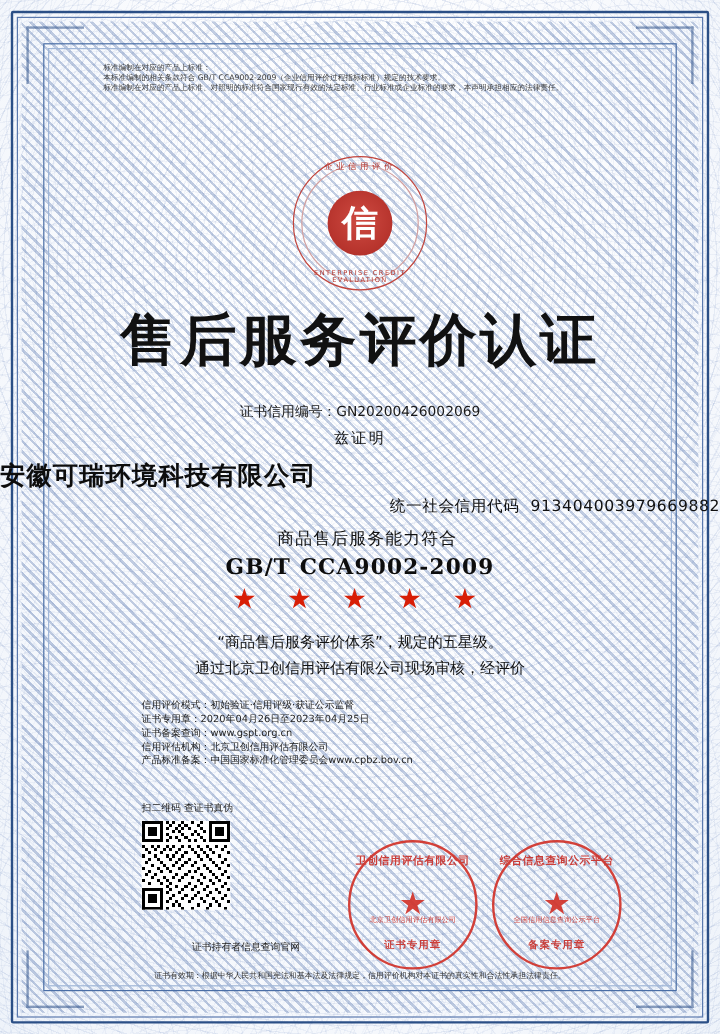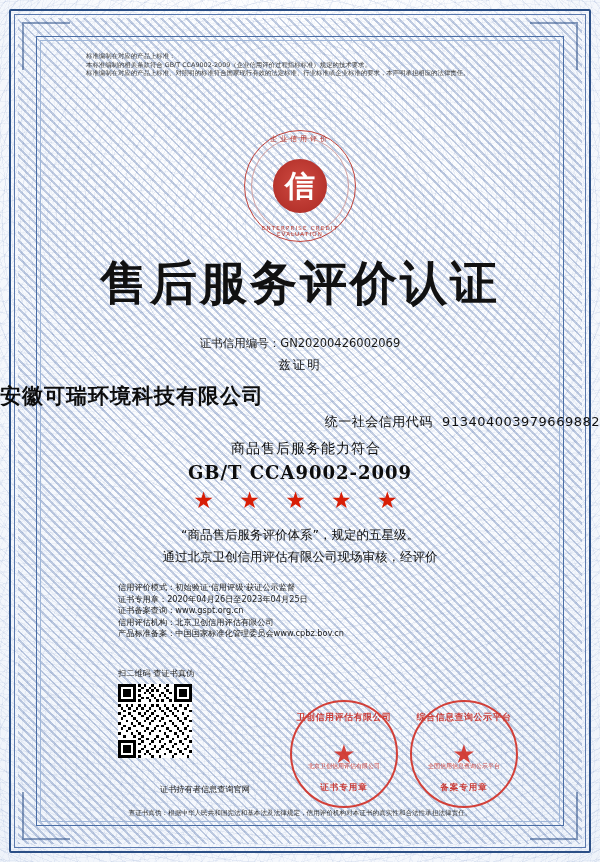--- a/index.html
+++ b/index.html
@@ -465,15 +465,15 @@
   </div>
 
   <div class="stamp stamp2">
     <div class="st-top">综合信息查询公示平台</div>
     <div class="st-star">★</div>
     <div class="st-mid">全国信用信息查询公示平台</div>
     <div class="st-bot">备案专用章</div>
   </div>
 
   <div class="footer">
-    <span>查证书真伪：</span><span>根据中华人民共和国宪法和基本法及法律规定，信用评价机构对本证书的真实性和合法性承担法律责任。</span>
+    <span>证书有效期：</span><span>根据中华人民共和国宪法和基本法及法律规定，信用评价机构对本证书的真实性和合法性承担法律责任。</span>
   </div>
 </div>
 
 </body></html>

